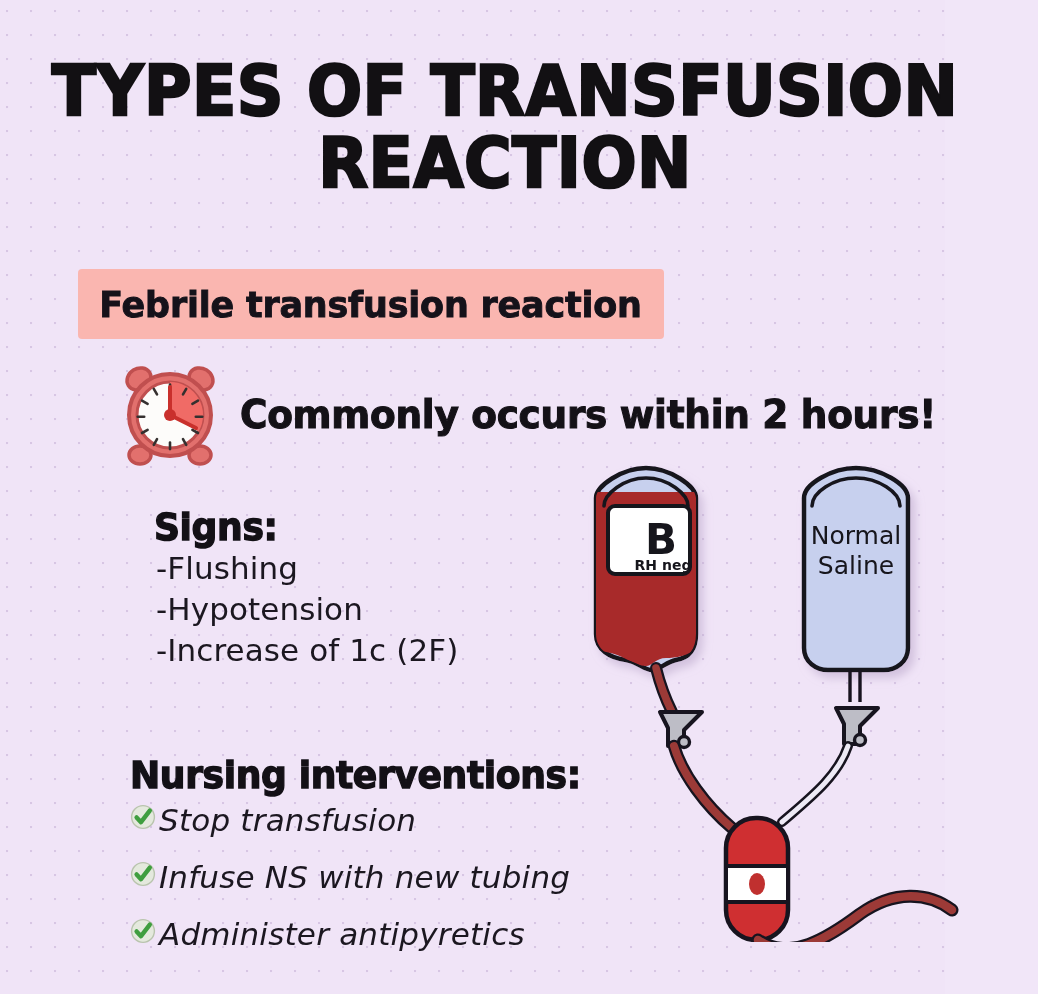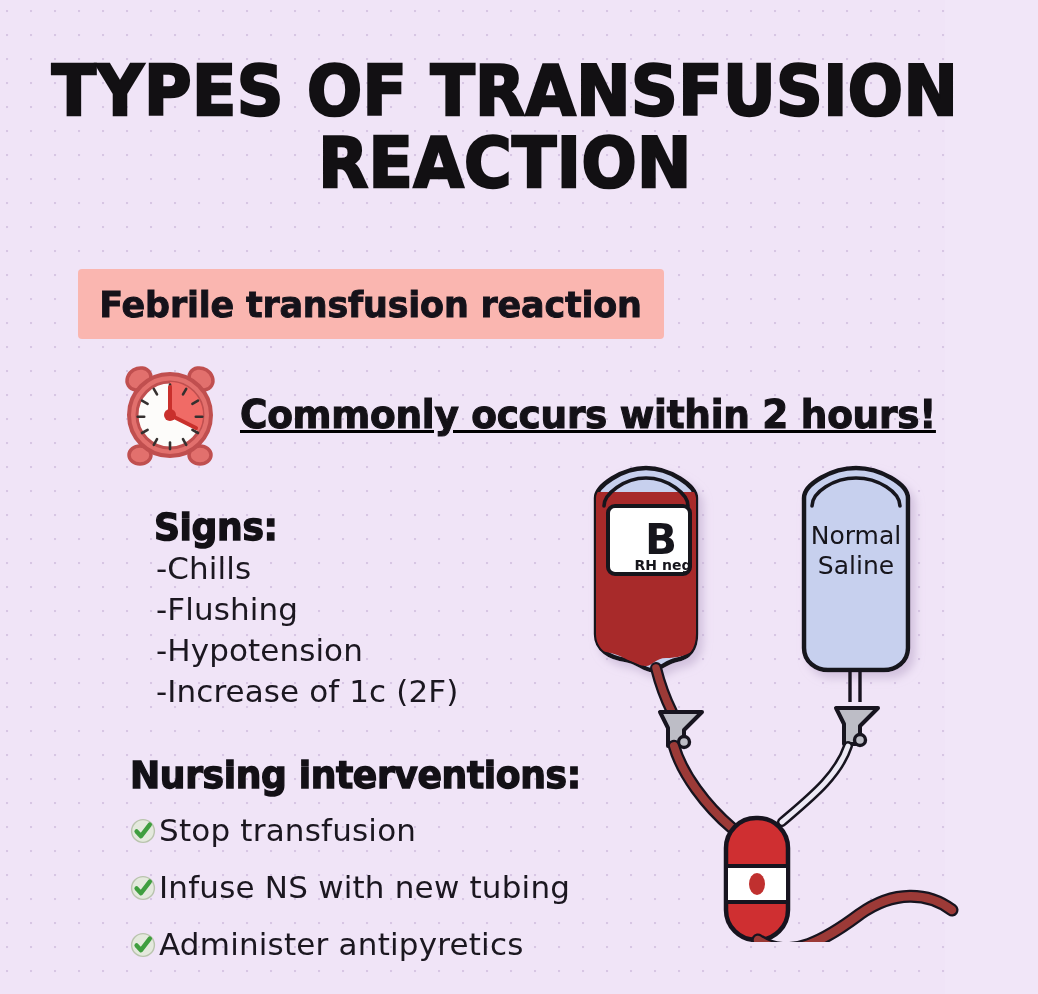--- a/index.html
+++ b/index.html
@@ -98,21 +98,20 @@
     paint-order: stroke fill;
   }
 
   
   #timing-row {
     position: absolute;
     left: 118px;
     top: 362px;
     display: flex;
     align-items: center;
-    text-decoration: underline;
   }
   #alarm-clock-icon {
     width: 104px;
     height: 104px;
     flex: none;
   }
   #timing-text {
     font-family: "DejaVu Sans", sans-serif;
     font-weight: bold;
     font-size: 39px;
@@ -159,22 +158,22 @@
     position: absolute;
     left: 130px;
     top: 756px;
     width: 520px;
   }
   #interventions-heading {
     margin-bottom: 6px;
   }
   .intervention-item {
     display: flex;
-    align-items: center;
     height: 57px;
+    font-style: italic;
   }
   .check-icon {
     width: 26px;
     height: 26px;
     flex: none;
     margin-right: 3px;
     margin-top: 2px;
   }
   .intervention-label {
     font-family: "DejaVu Sans", sans-serif;
@@ -250,21 +249,20 @@
 
       <line x1="52" y1="53" x2="52" y2="25" stroke="#c9302c" stroke-width="4" stroke-linecap="round"></line>
       <line x1="52" y1="53" x2="78" y2="66" stroke="#c9302c" stroke-width="4" stroke-linecap="round"></line>
       <circle cx="52" cy="53" r="6" fill="#c9302c"></circle>
     </svg>
     <div id="timing-text">Commonly occurs within 2 hours!</div>
   </div>
 
   <div id="signs-section">
     <div class="section-heading">Signs:</div>
-    <div class="sign-item">-Chills</div>
     <div class="sign-item">-Flushing</div>
     <div class="sign-item">-Hypotension</div>
     <div class="sign-item">-Increase of 1c (2F)</div>
   </div>
 
   <div id="interventions-section">
     <div class="section-heading" id="interventions-heading">Nursing interventions:</div>
 
     <div class="intervention-item">
       <svg class="check-icon" viewBox="0 0 26 26">

